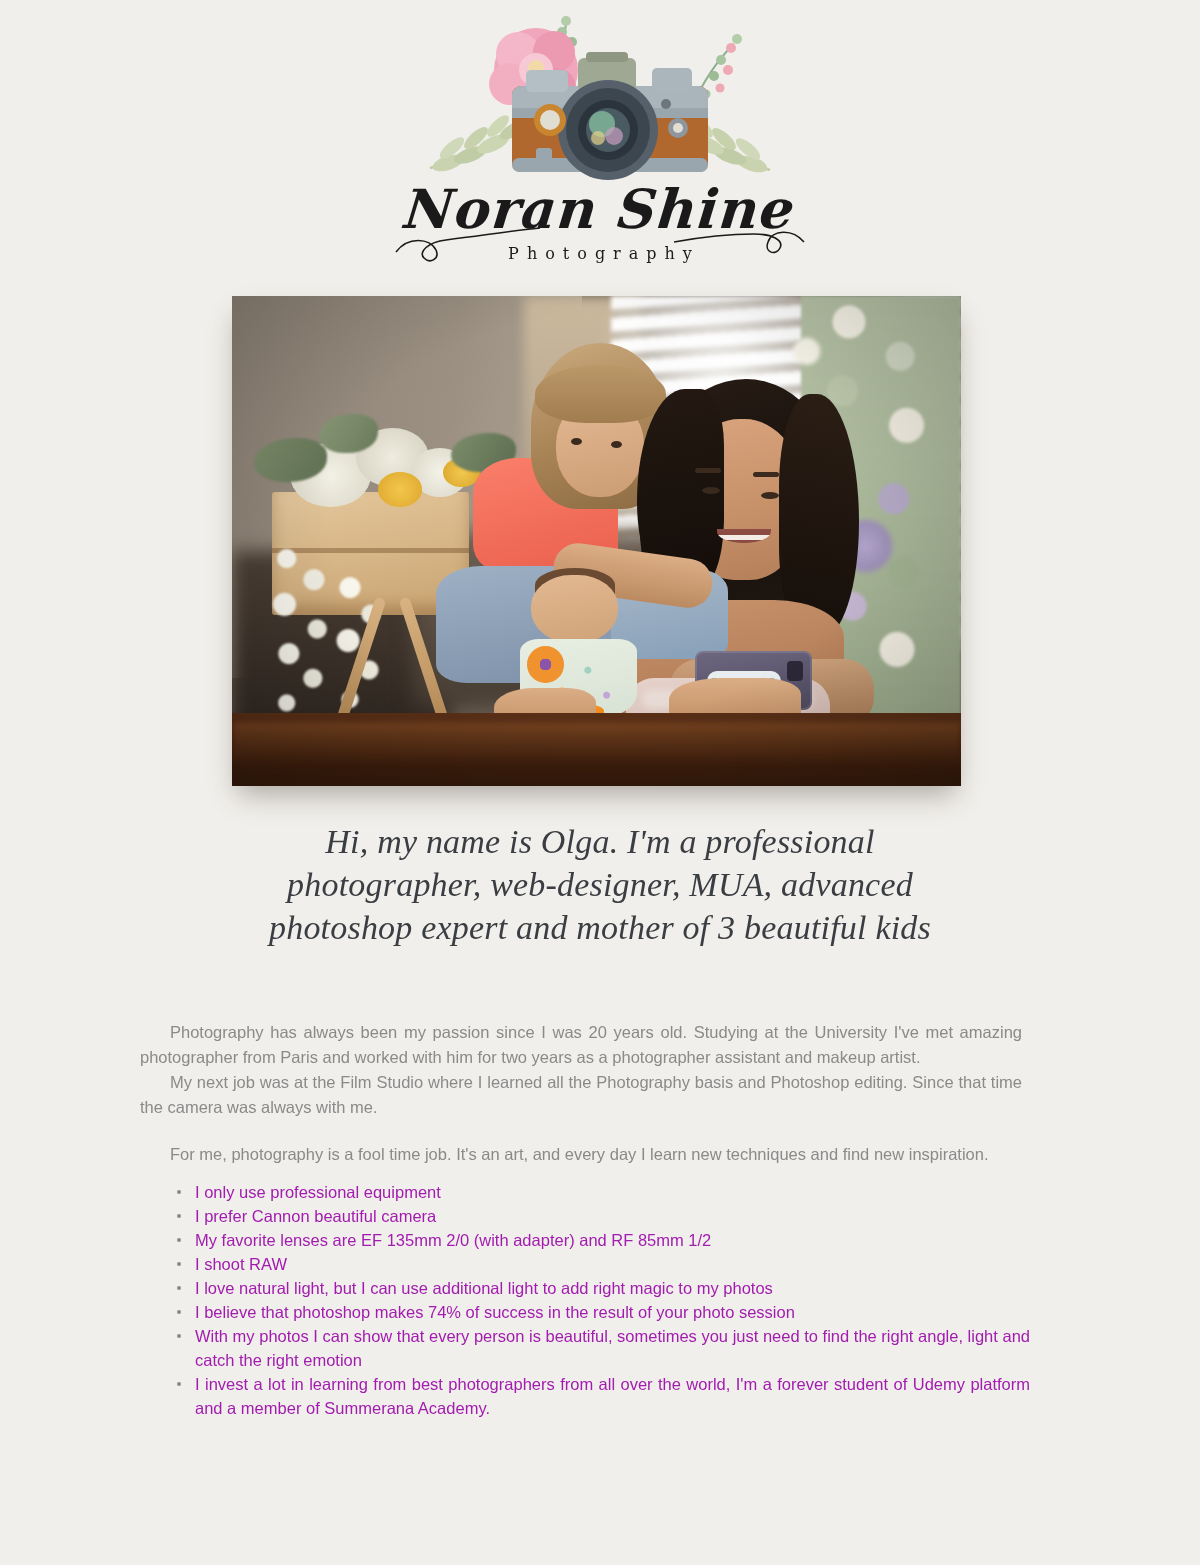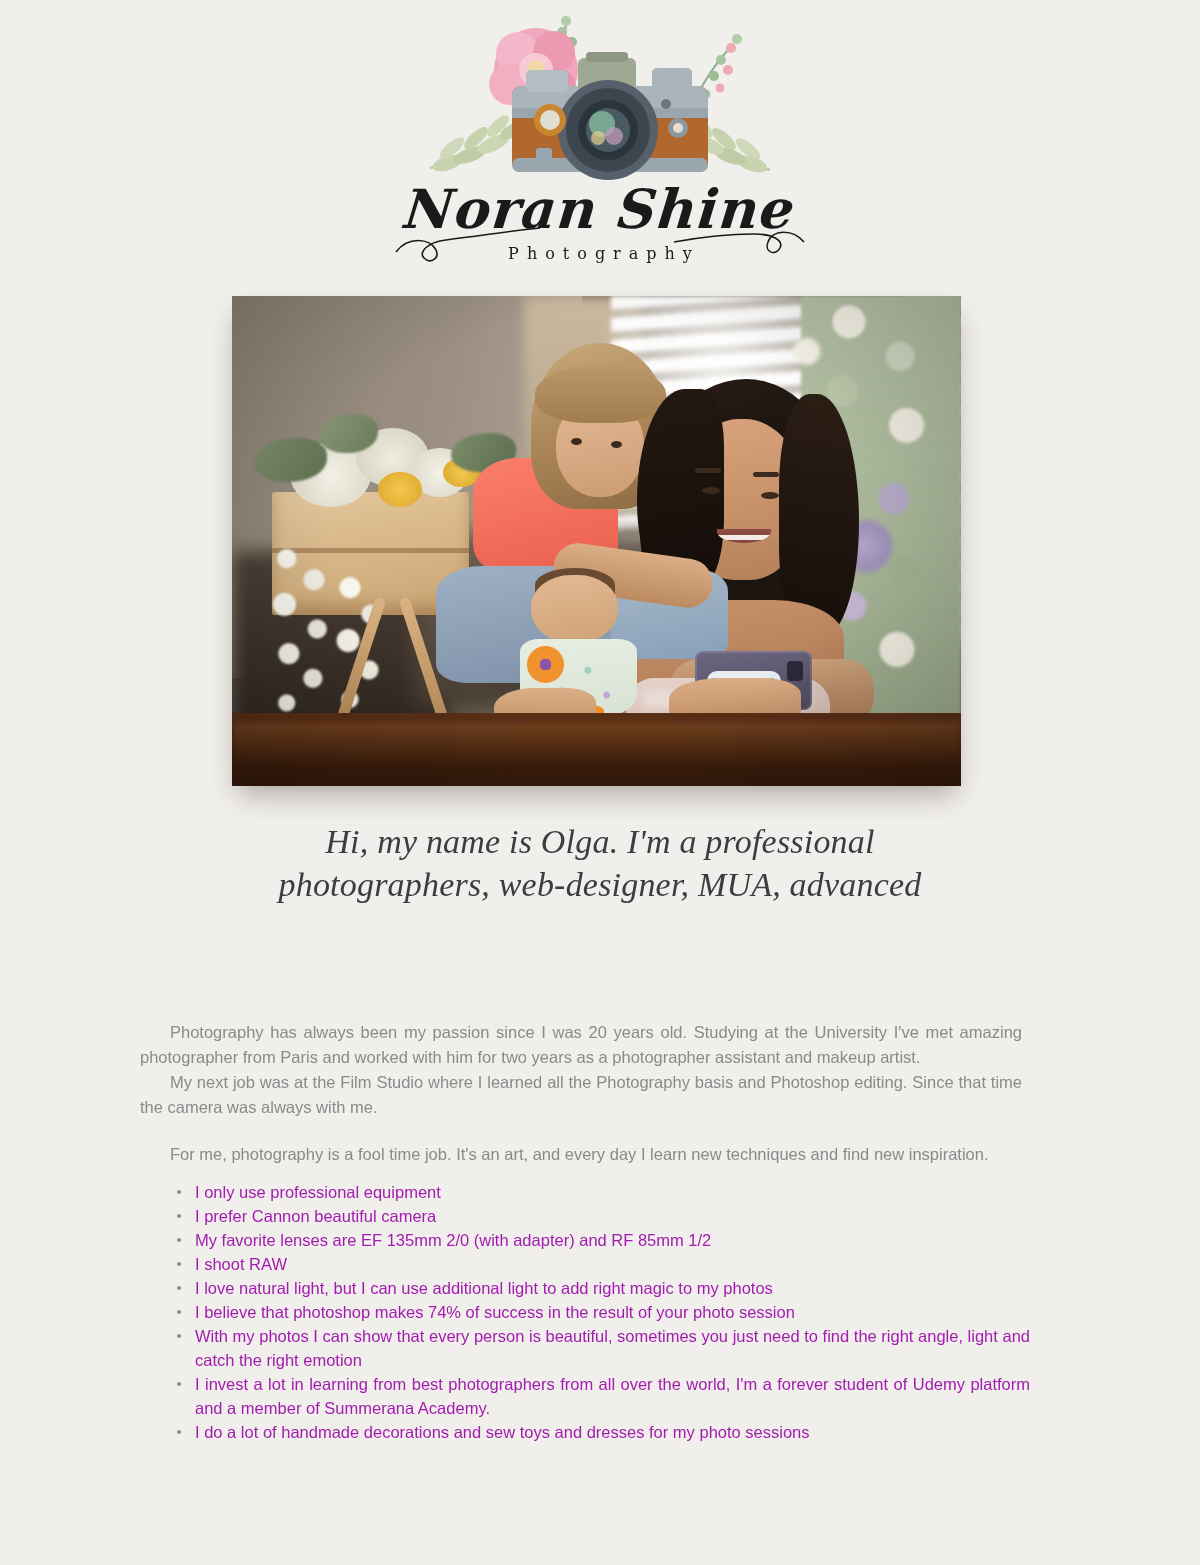--- a/index.html
+++ b/index.html
@@ -564,33 +564,33 @@
     <div class="hand"></div>
 
     <div class="table"></div>
     <div class="table-sheen"></div>
     <div class="vignette"></div>
   </div>
 </div>
 
 <div class="headline">
   <div>Hi, my name is Olga. I'm a professional</div>
-  <div>photographers, web-designer, MUA, advanced</div>
+  <div>photographer, web-designer, MUA, advanced</div>
+  <div>photoshop expert and mother of 3 beautiful kids</div>
 </div>
 
 <div class="body-col">
   <p class="indent">Photography has always been my passion since I was 20 years old. Studying at the University I've met amazing photographer from Paris and worked with him for two years as a photographer assistant and makeup artist.</p>
   <p class="indent">My next job was at the Film Studio where I learned all the Photography basis and Photoshop editing. Since that time the camera was always with me.</p>
   <div class="spacer"></div>
   <p class="indent">For me, photography is a fool time job. It's an art, and every day I learn new techniques and find new inspiration.</p>
 </div>
 
 <ul class="bullets">
   <li>I only use professional equipment</li>
   <li>I prefer Cannon beautiful camera</li>
   <li>My favorite lenses are EF 135mm 2/0 (with adapter) and RF 85mm 1/2</li>
   <li>I shoot RAW</li>
   <li>I love natural light, but I can use additional light to add right magic to my photos</li>
   <li>I believe that photoshop makes 74% of success in the result of your photo session</li>
   <li>With my photos I can show that every person is beautiful, sometimes you just need to find the right angle, light and catch the right emotion</li>
   <li>I invest a lot in learning from best photographers from all over the world, I'm a forever student of Udemy platform and a member of Summerana Academy.</li>
-  <li>I do a lot of handmade decorations and sew toys and dresses for my photo sessions</li>
 </ul>
 
 </body></html>

